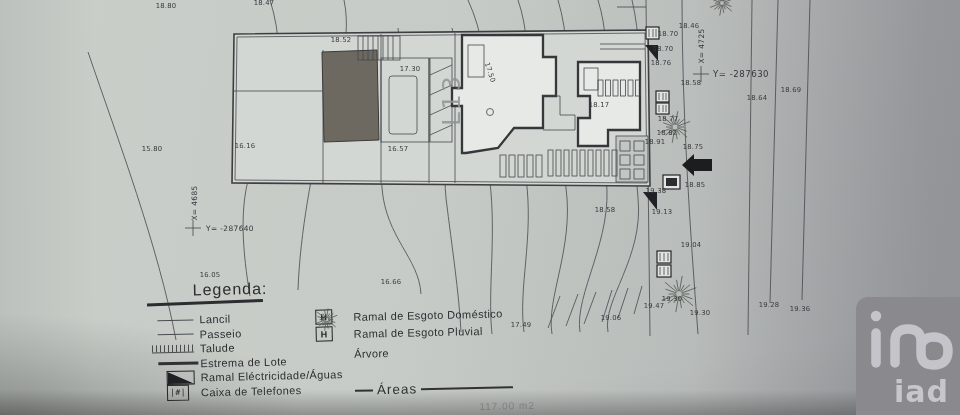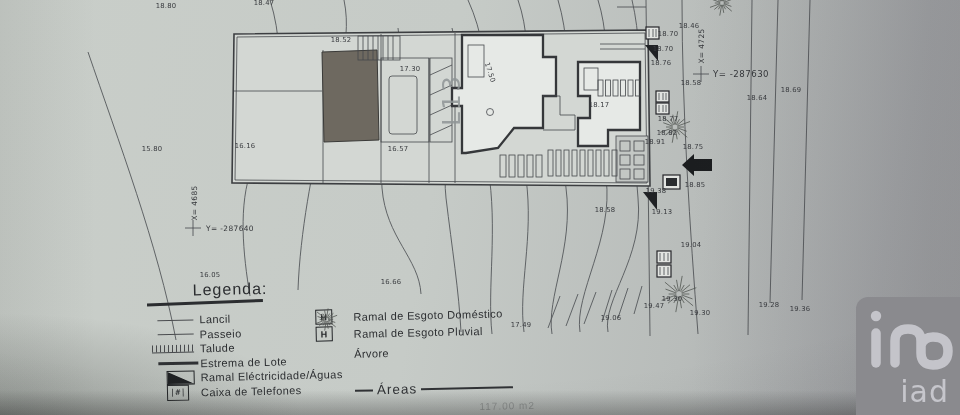--- a/index.html
+++ b/index.html
@@ -49,21 +49,21 @@
   #legend-right .lrow{height:17px;}
   #legend-right .sw{width:38px;}
   #areas-row{position:absolute;left:206px;top:105px;display:flex;align-items:center;font-size:13.5px;letter-spacing:1px;color:#303235;}
   #areas-row .dash{height:2px;background:#303235;}
   #areas-value{position:absolute;left:330px;top:126px;font-size:10px;opacity:.28;letter-spacing:1px;}
   #iad-logo{
     position:absolute;right:0;bottom:0;width:104px;height:118px;z-index:6;
     background:#8a8a8e;border-top-left-radius:12px;
   }
   #iad-wordmark{
-    position:absolute;right:11px;bottom:6px;font-size:30px;font-weight:normal;color:#c6c6cc;
+    position:absolute;right:11px;bottom:6px;font-size:30px;font-weight:bold;color:#c6c6cc;
     letter-spacing:1px;font-family:"DejaVu Sans",sans-serif;
   }
 </style>
 </head>
 <body>
 
 <svg id="plan-svg" width="960" height="415" viewBox="0 0 960 415">
 
   <g>
     <path class="thin2" d="M 646,0 L 650,336"></path>

